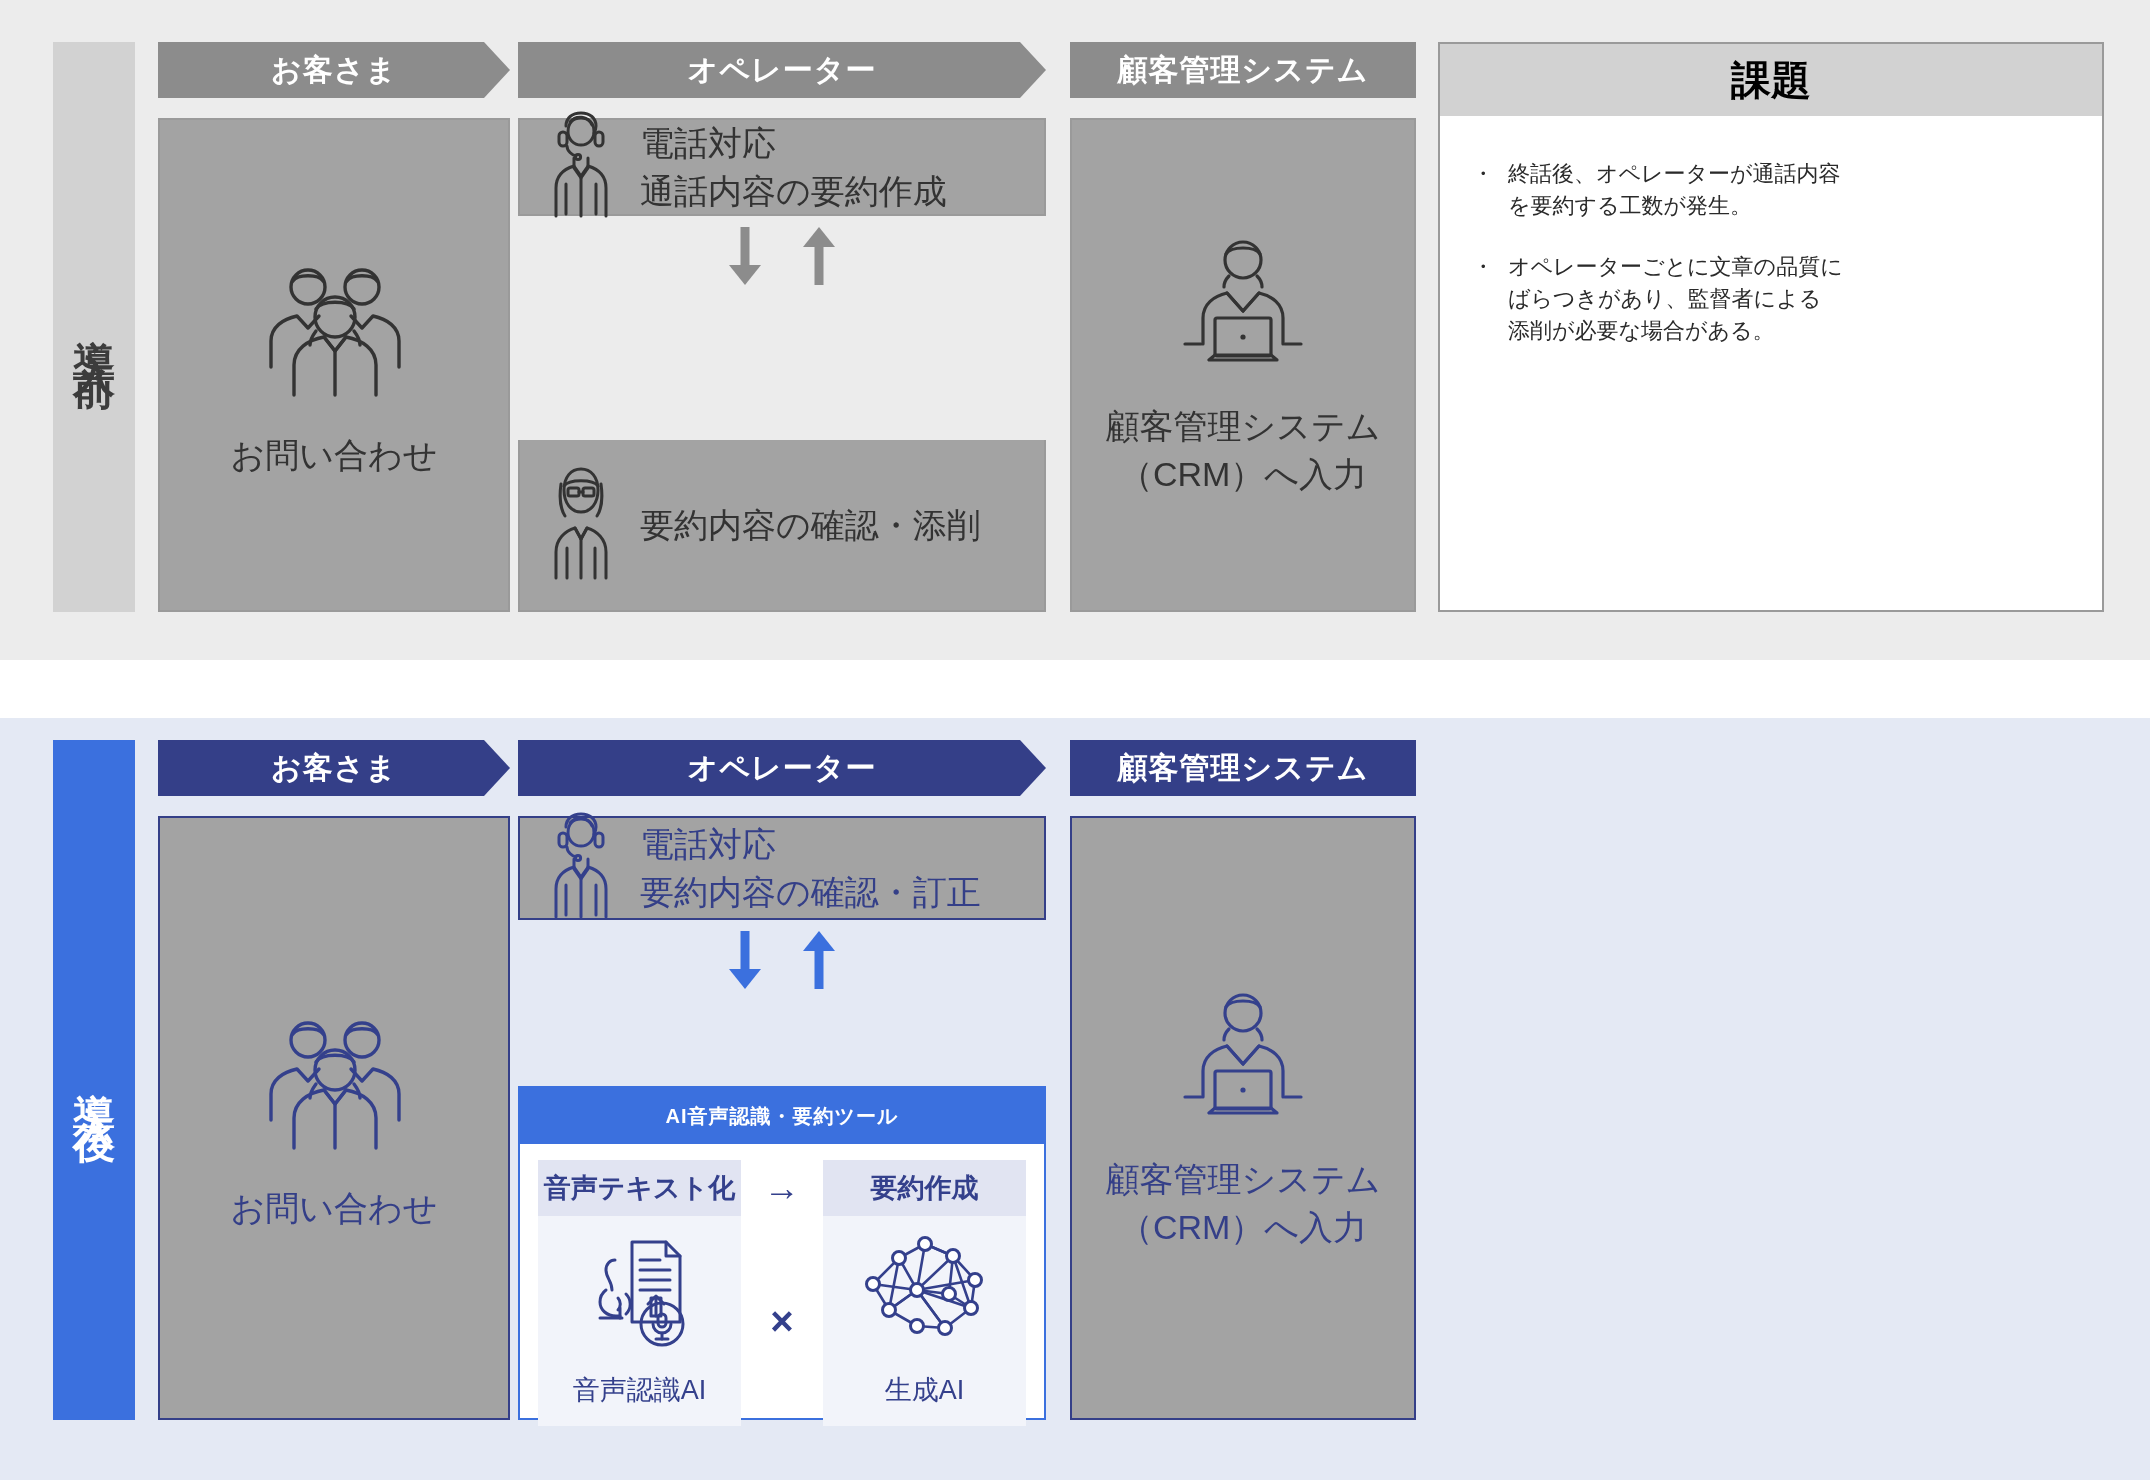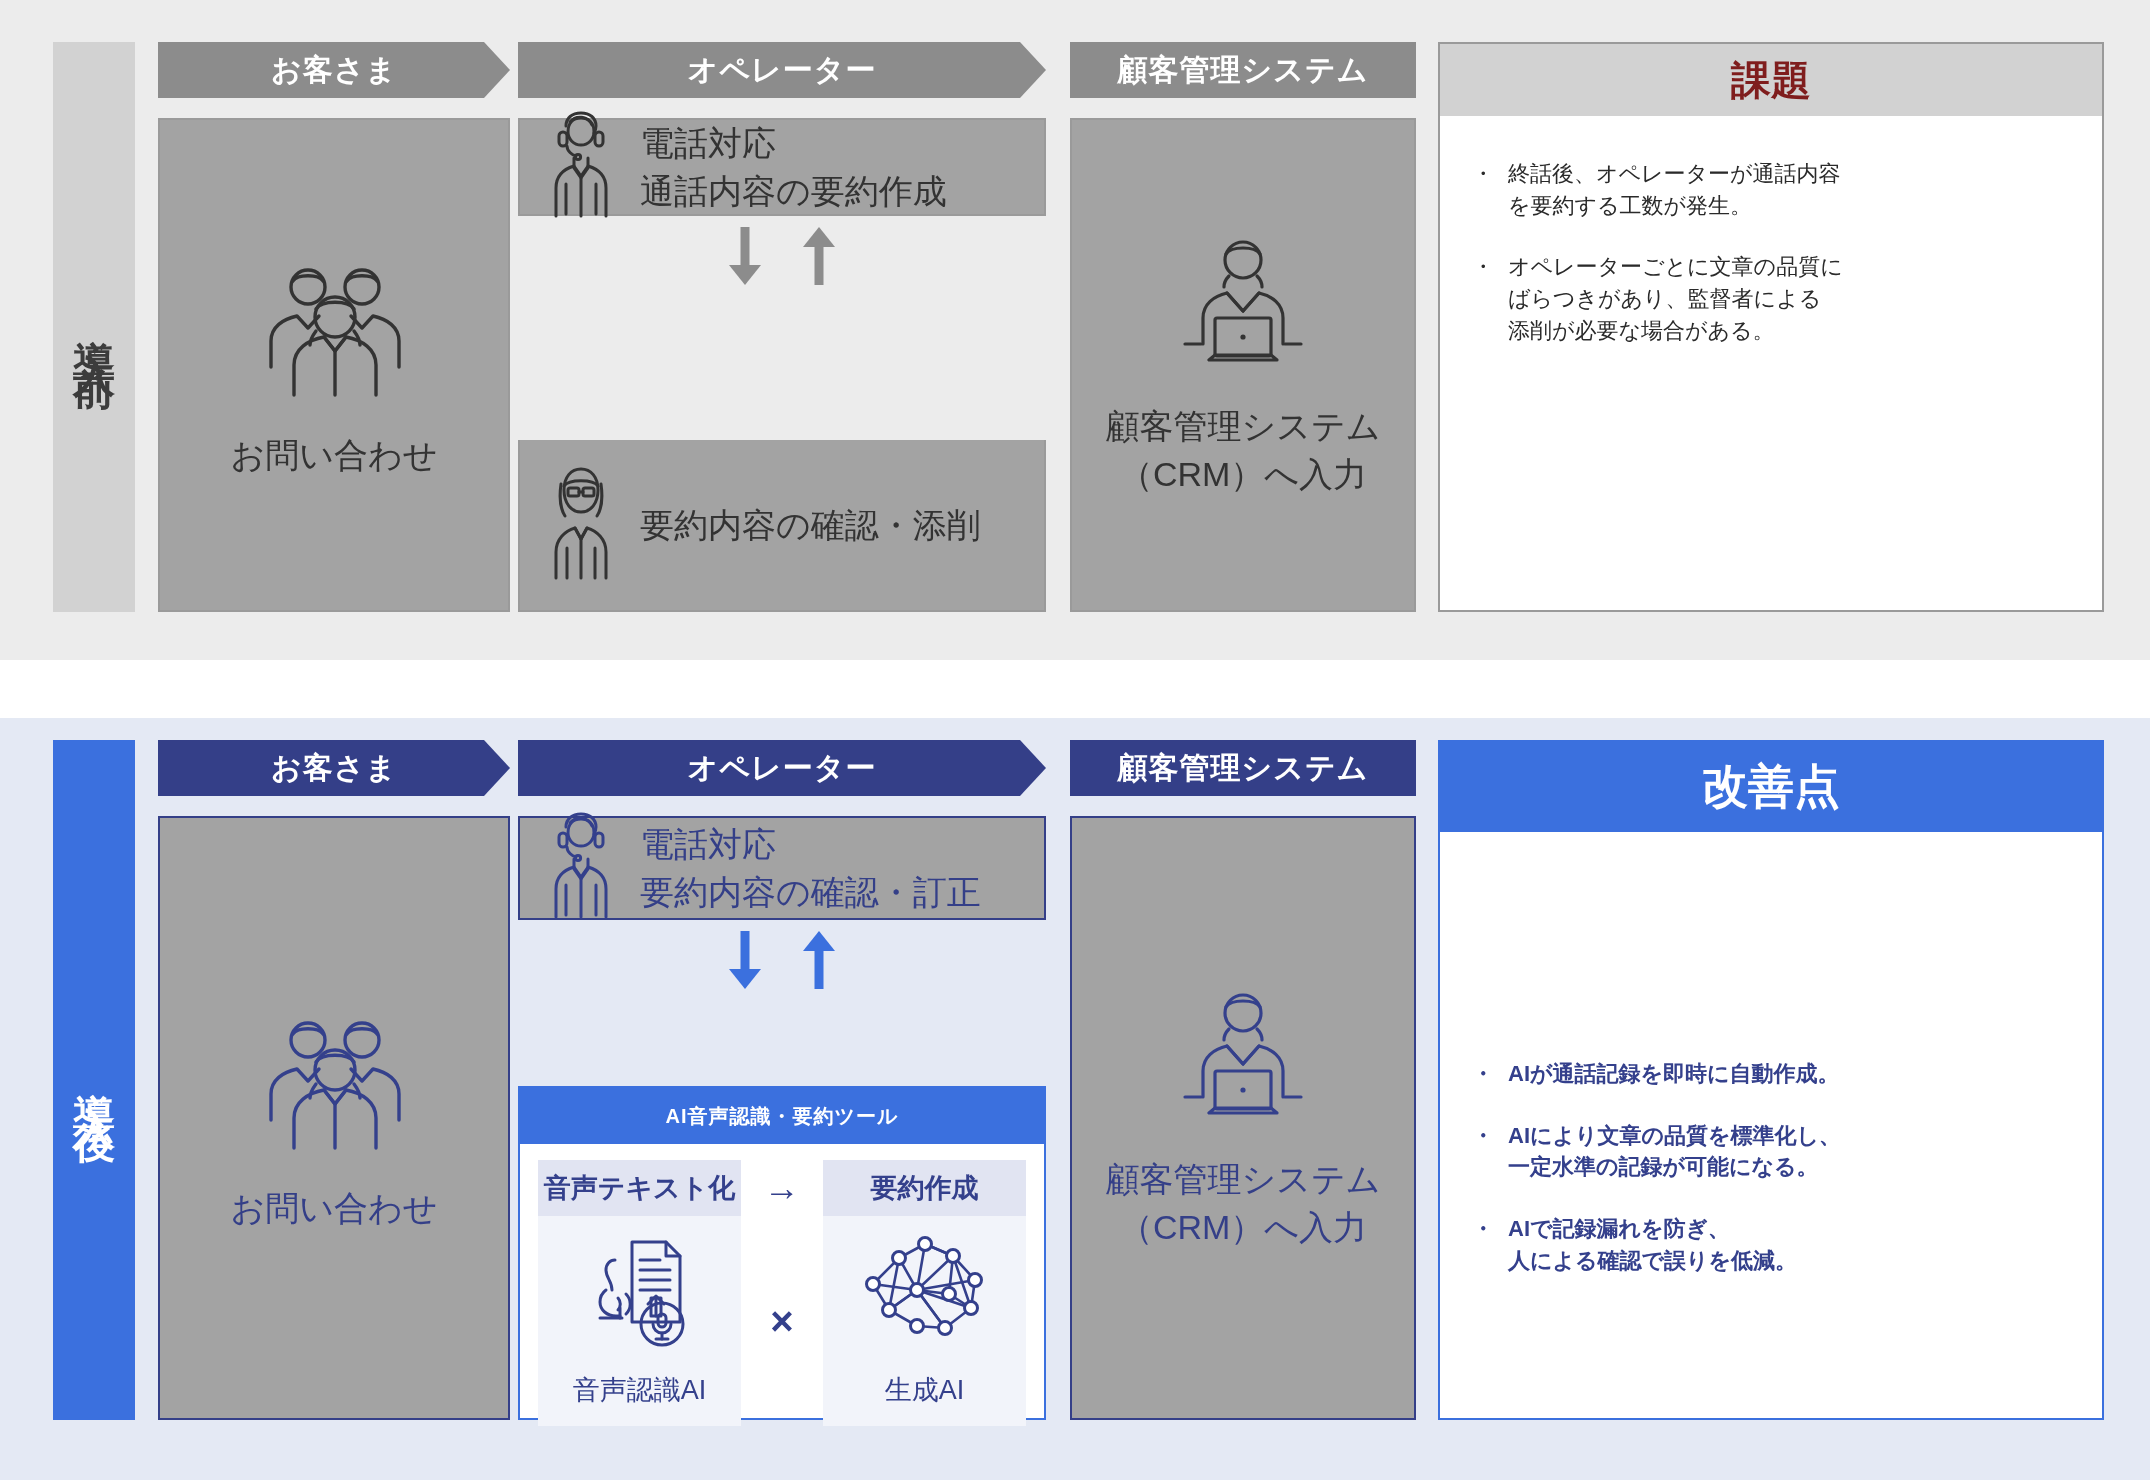--- a/index.html
+++ b/index.html
@@ -73,21 +73,21 @@
     position: absolute; display: flex; align-items: center; justify-content: center; gap: 34px;
   }
   .arrows svg { display: block; }
 
   
   .panel { position: absolute; }
   .panel-title {
     height: 74px; display: flex; align-items: center; justify-content: center;
     font-size: 40px; font-weight: 700;
   }
-  .panel-title.gray { background: #d2d2d2; color: #7f1d1d; }
+  .panel-title.gray { background: #d2d2d2; color: #000000; }
   .panel-title.blue { background: #3b70de; color: #ffffff; }
   .panel-body { background: #ffffff; }
   .panel-body.gray { border: 2px solid #9a9a9a; border-top: none; }
   .panel-body.blue { border: 2px solid #3b70de; border-top: none; }
   .panel-title.gray { border: 2px solid #9a9a9a; border-bottom: none; }
   .panel-title.blue { border: 2px solid #3b70de; border-bottom: none; }
 
   ul.bullets { list-style: none; }
   ul.bullets li {
     font-size: 22px; line-height: 1.44; margin-bottom: 30px;
@@ -431,26 +431,14 @@
           <circle cx="80" cy="105" r="2.6" fill="#34408c" stroke="none"></circle>
           <path d="M46 128h68l-6-5H52z"></path>
           <path d="M22 112h16M122 112h16"></path>
         </svg>
       </span>
       <div class="caption navy-ink" style="white-space:pre-line;">顧客管理システム
 （CRM）へ入力</div>
     </div>
   </div>
 
-  <div class="panel" style="left:1438px; top:740px; width:666px; height:680px;">
-    <div class="panel-title blue" style="height:92px; font-size:46px;">改善点</div>
-    <div class="panel-body blue" style="height:588px; padding:226px 36px 0 34px;">
-      <ul class="bullets blue">
-        <li>AIが通話記録を即時に自動作成。</li>
-        <li>AIにより文章の品質を標準化し、
-一定水準の記録が可能になる。</li>
-        <li>AIで記録漏れを防ぎ、
-人による確認で誤りを低減。</li>
-      </ul>
-    </div>
-  </div>
 
 </div>
 
 </body></html>

